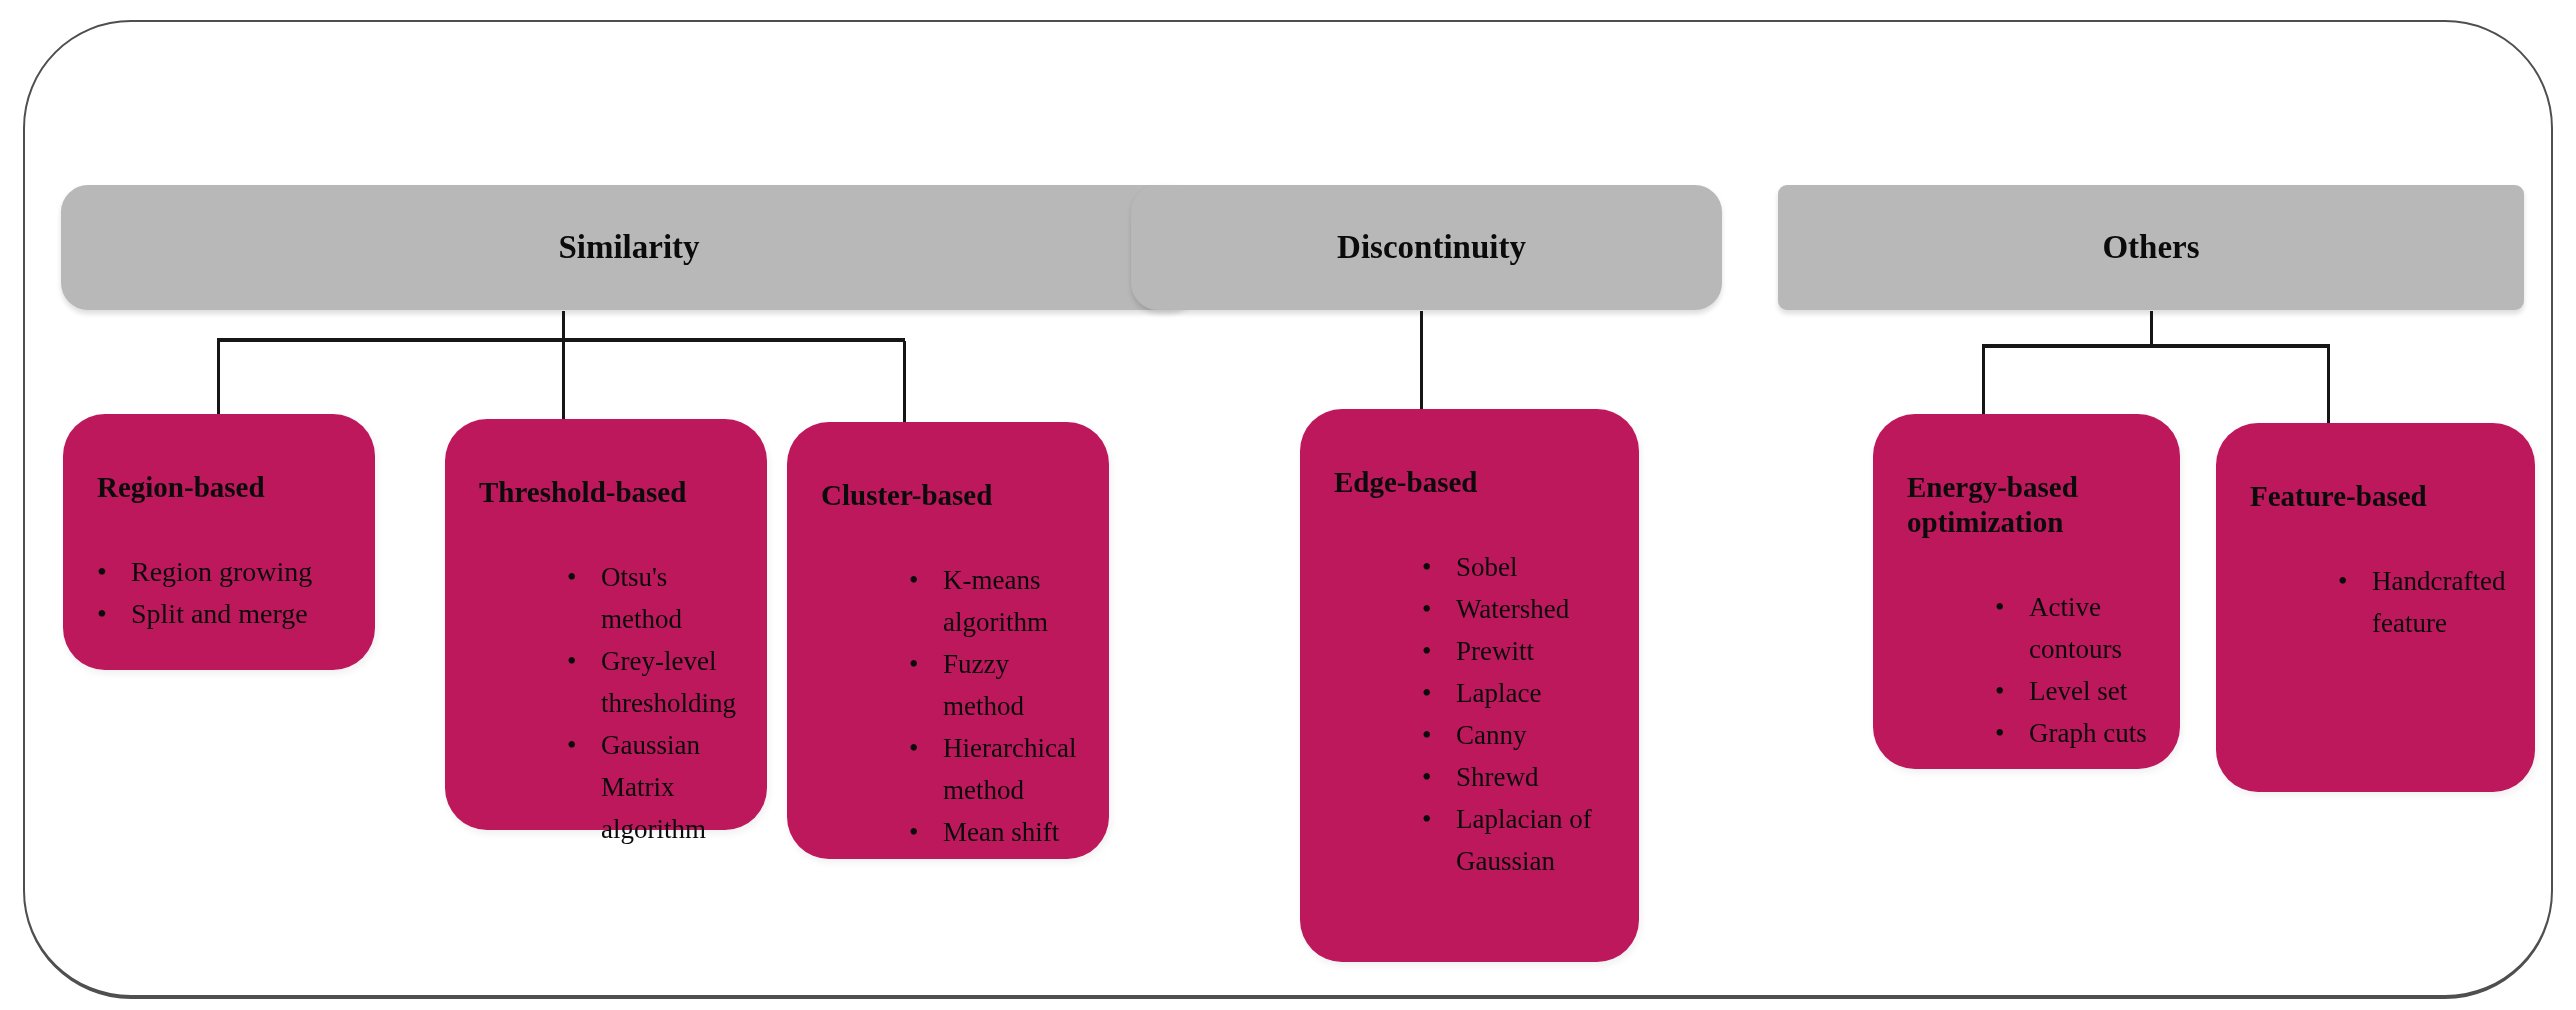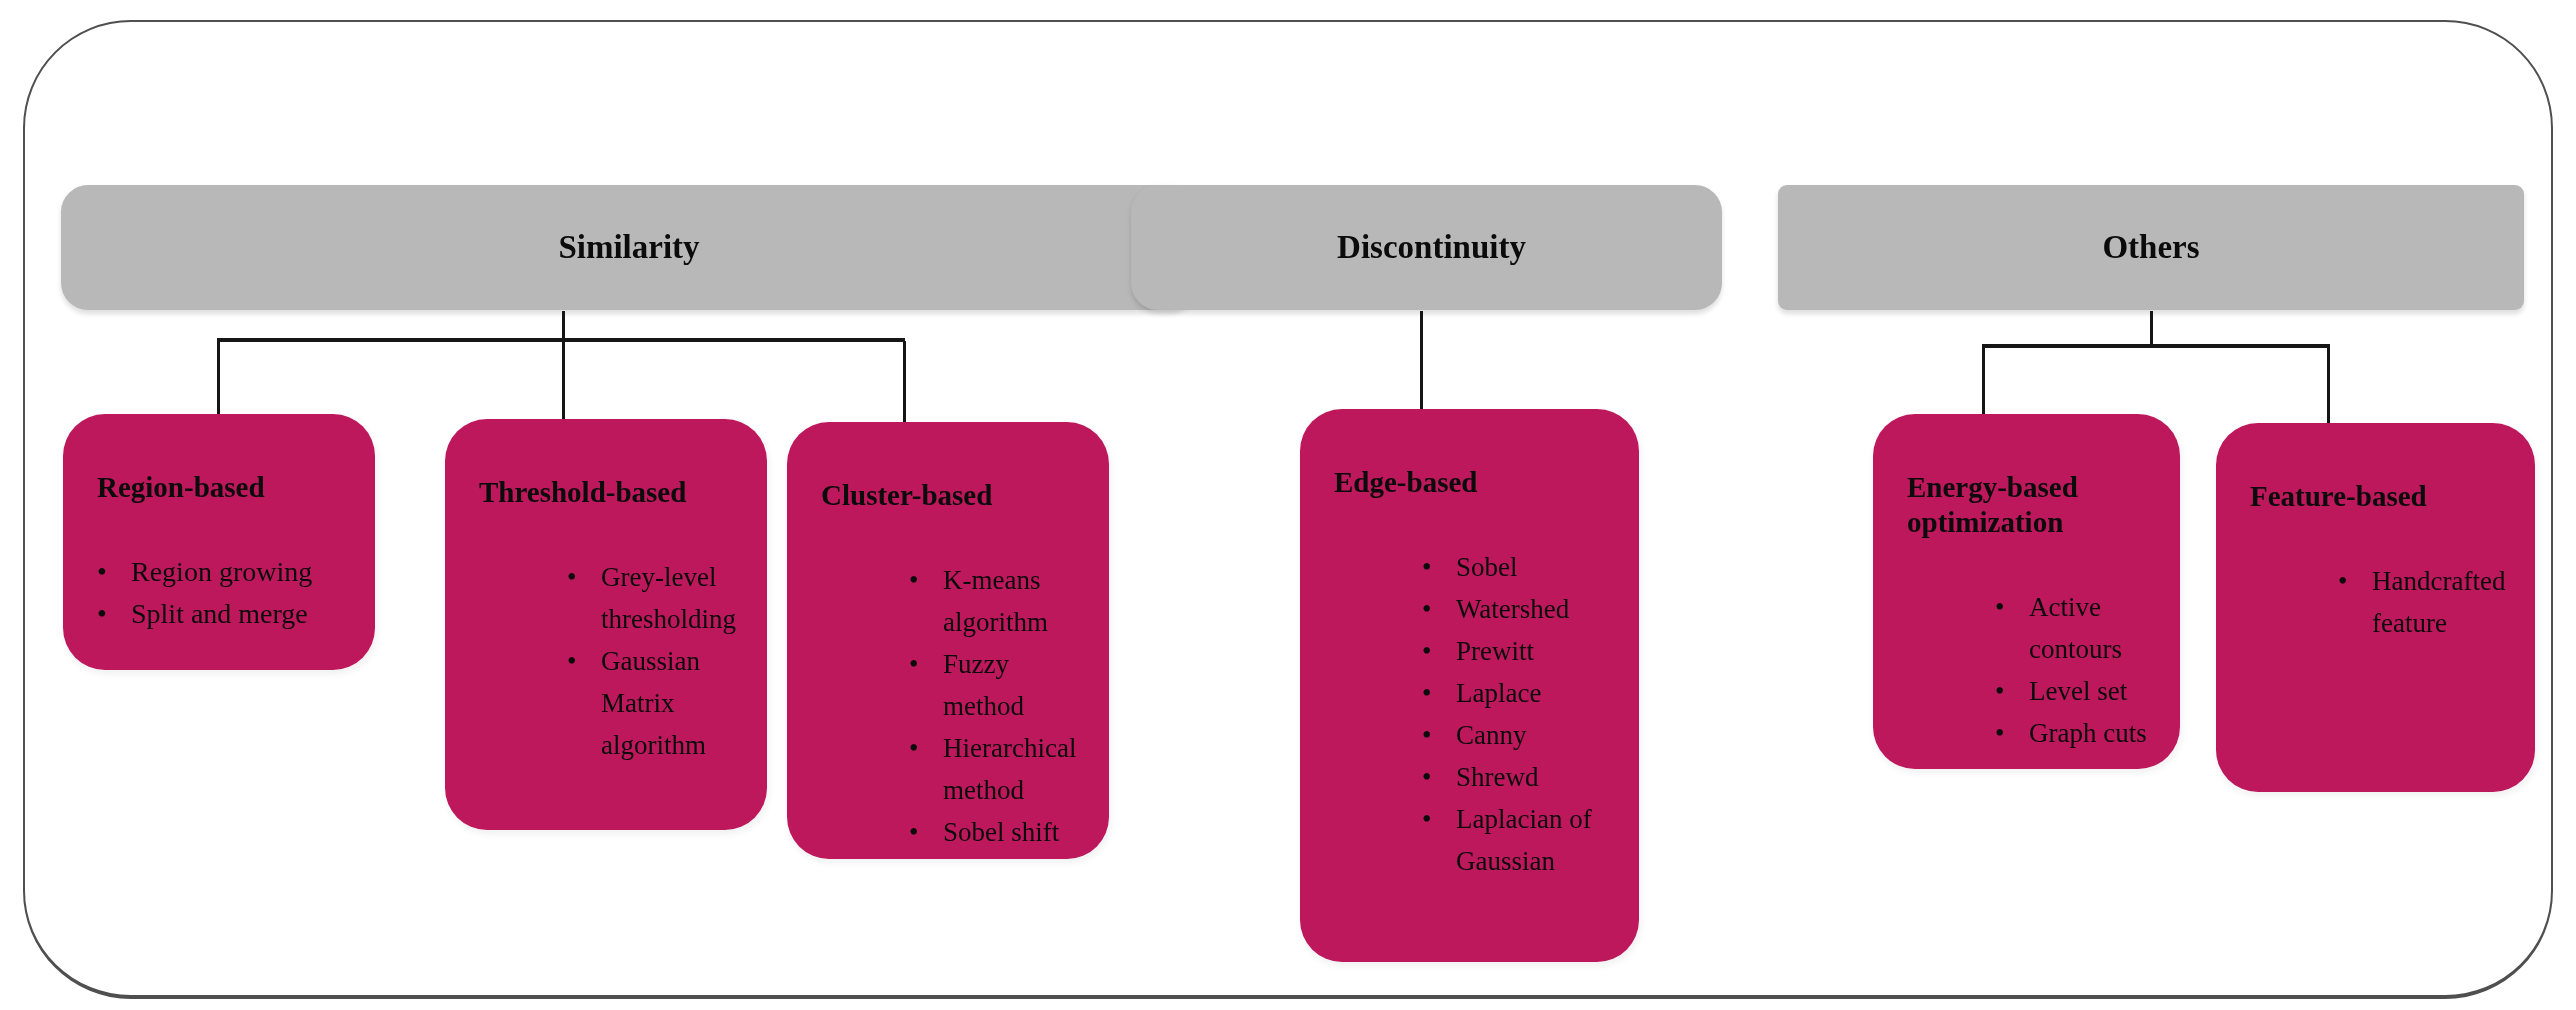--- a/index.html
+++ b/index.html
@@ -143,20 +143,23 @@
       <div class="bullet-item">
           <span class="bullet-text">Split and merge</span>
         </div>
     </div>
   </div>
 
   <div class="box font-b" id="box-threshold">
     <div class="box-title">Threshold-based</div>
     <div class="items">
       <div class="bullet-item">
+          <span class="bullet-text">Otsu's method</span>
+        </div>
+      <div class="bullet-item">
           <span class="bullet-text">Grey-level
 thresholding</span>
         </div>
       <div class="bullet-item">
           <span class="bullet-text">Gaussian Matrix
 algorithm</span>
         </div>
     </div>
   </div>
 
@@ -168,21 +171,21 @@
 algorithm</span>
         </div>
       <div class="bullet-item">
           <span class="bullet-text">Fuzzy method</span>
         </div>
       <div class="bullet-item">
           <span class="bullet-text">Hierarchical
 method</span>
         </div>
       <div class="bullet-item">
-          <span class="bullet-text">Sobel shift</span>
+          <span class="bullet-text">Mean shift</span>
         </div>
     </div>
   </div>
 
   <div class="box font-b" id="box-edge">
     <div class="box-title">Edge-based</div>
     <div class="items">
       <div class="bullet-item">
           <span class="bullet-text">Sobel</span>
         </div>

